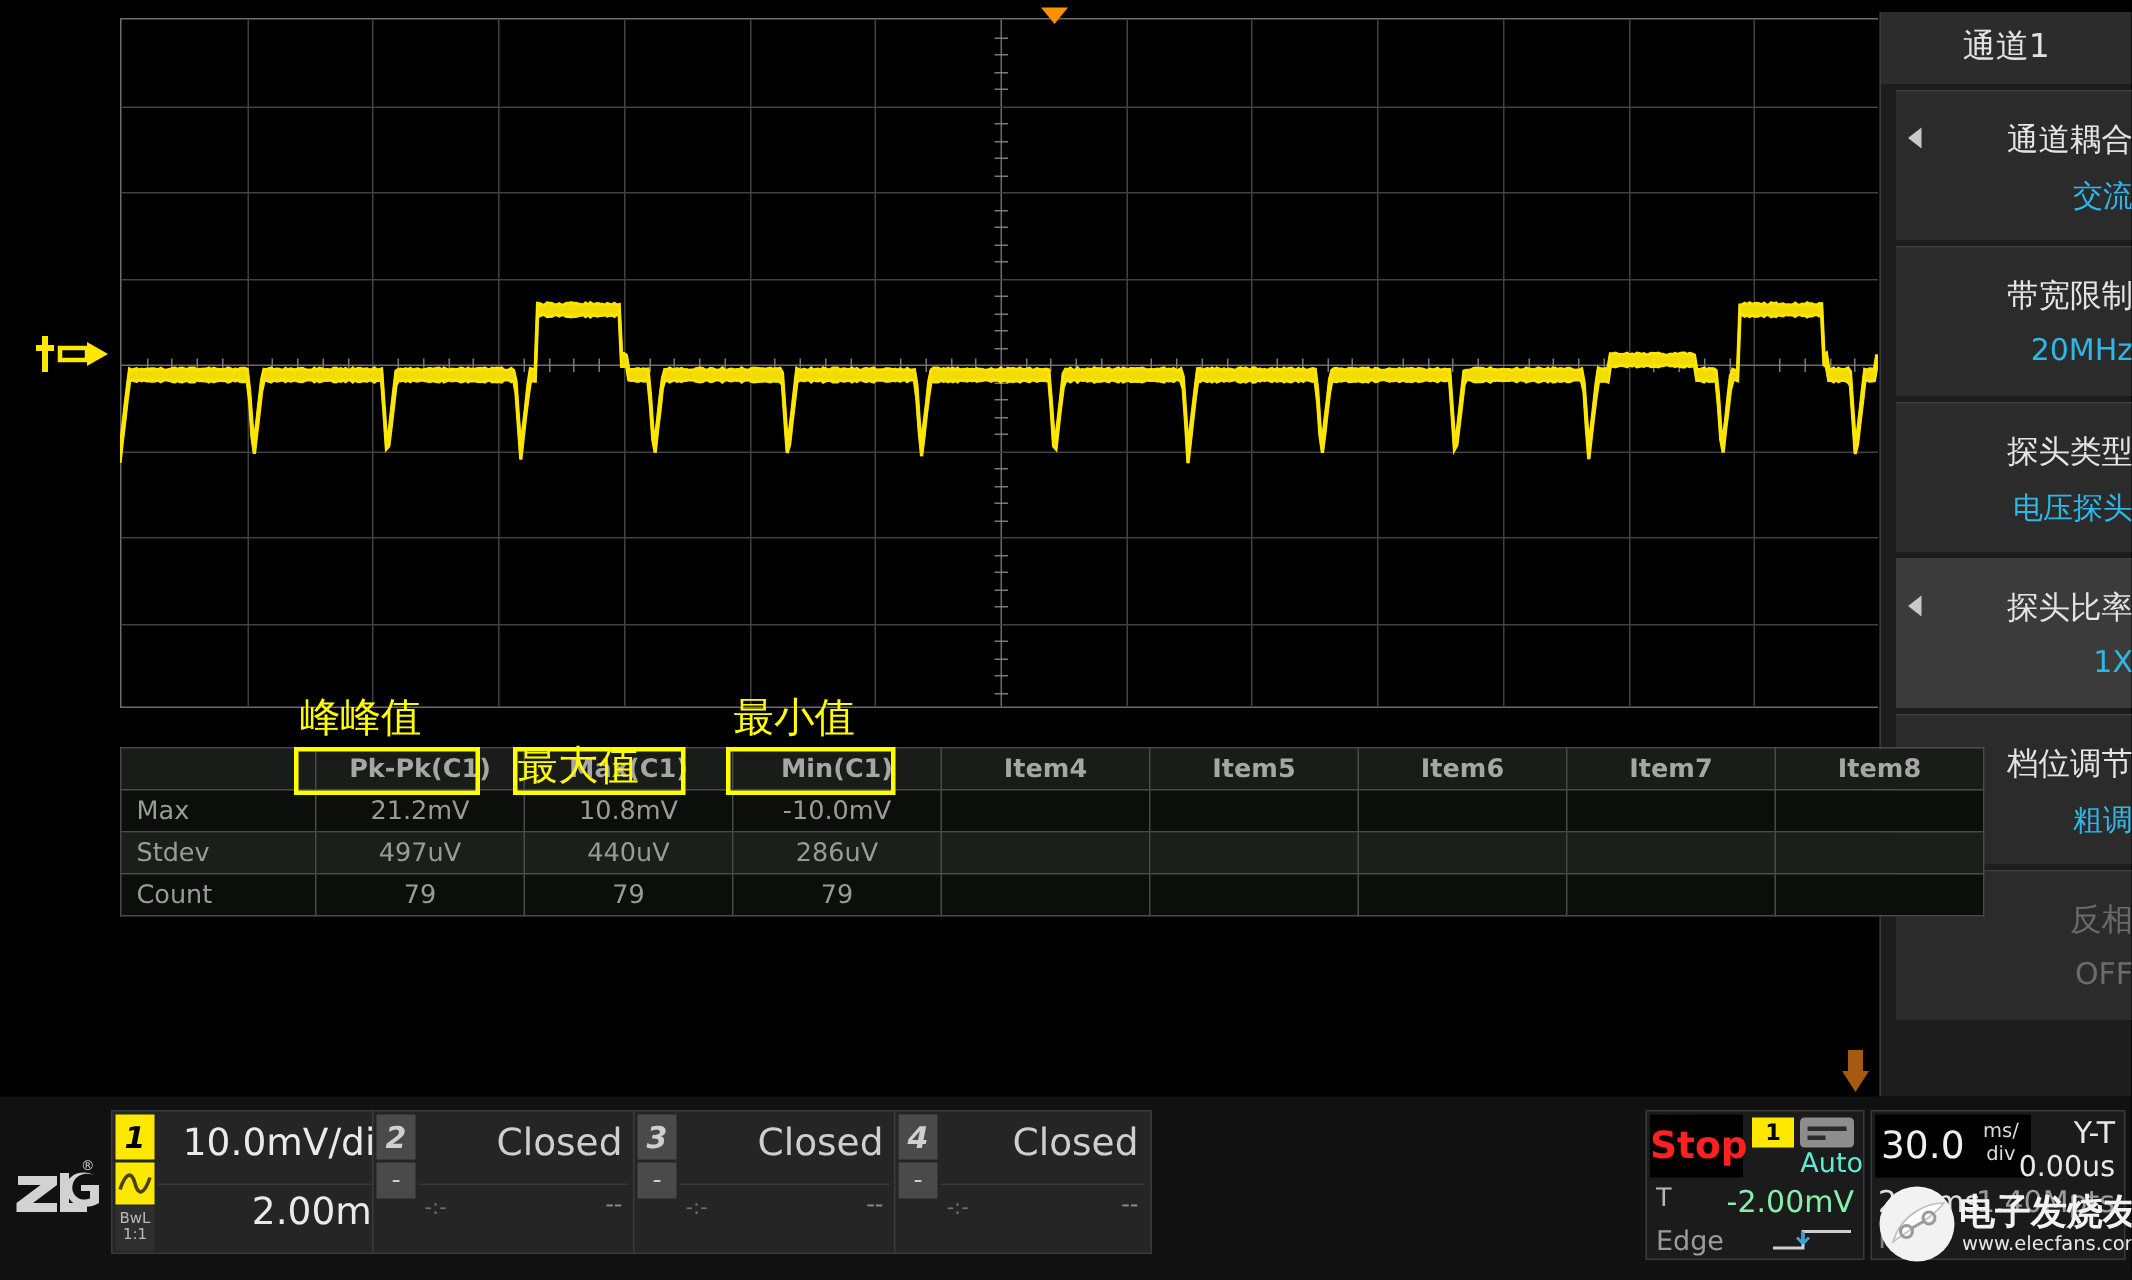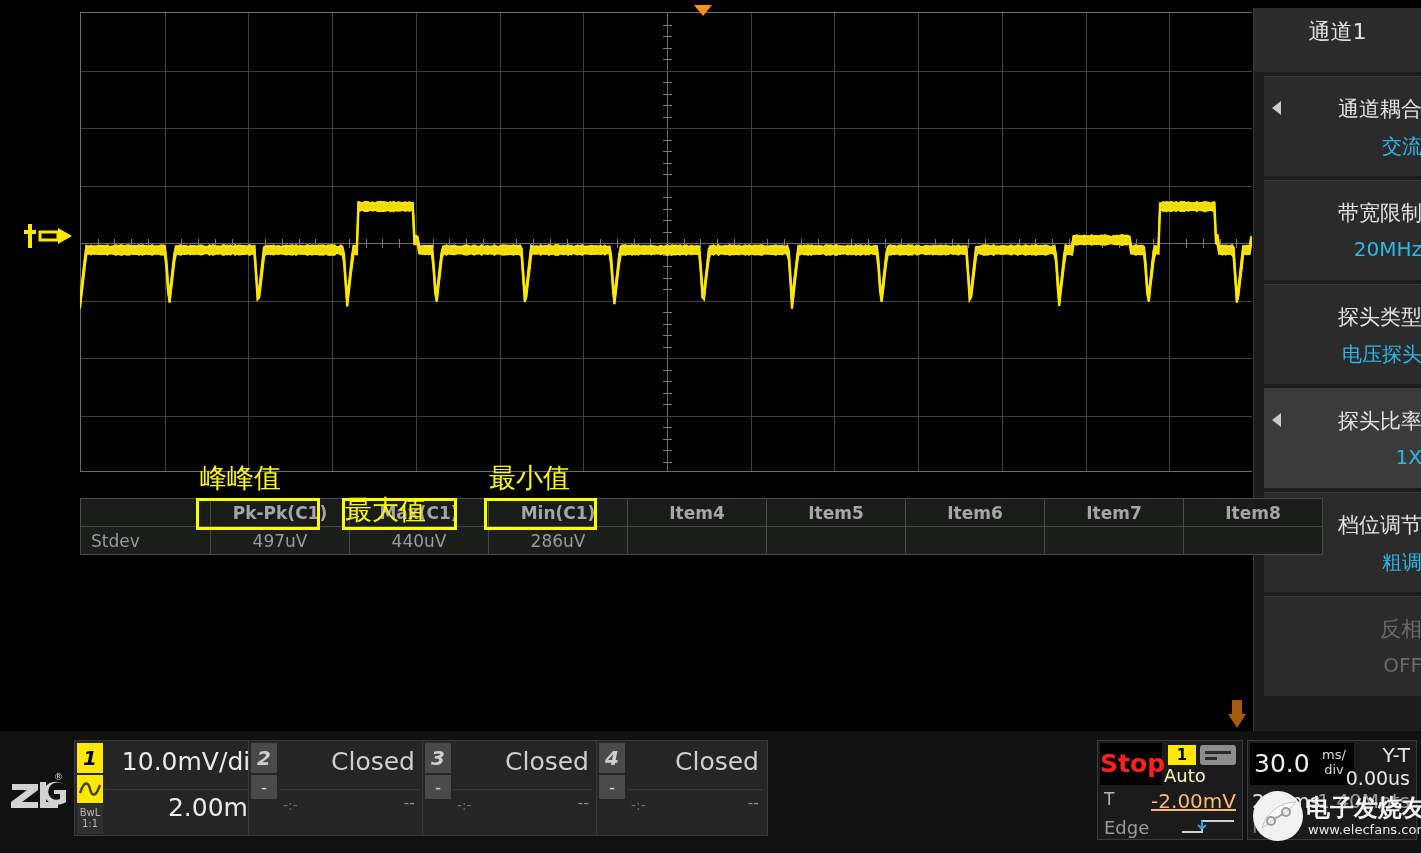--- a/index.html
+++ b/index.html
@@ -52,21 +52,21 @@
   table.meas td.empty { color:transparent; }
 
   
   .annbox { position:absolute; border:3px solid #ffff00; pointer-events:none; z-index:7; }
   .annlabel { position:absolute; color:#ffff00; font-size:27px; z-index:7;
      font-family:"DejaVu Sans","Liberation Sans",sans-serif; white-space:nowrap; }
 
   
   #side-menu { position:absolute; left:1253px; top:8px; width:168px; height:723px;
      background:#1d1d1d; border-left:1px solid #3a3a3a; }
-  #menu-title { height:64px; line-height:48px; text-align:center; color:#e2e2e2;
+  #menu-title { height:48px; line-height:48px; text-align:center; color:#e2e2e2;
      font-size:22px; background:#2c2c2c; }
   .menu-item { position:relative; margin:4px 0 0 10px; width:166px; height:100px;
      background:#2b2b2b; border-top:1px solid #3d3d3d; }
   .menu-item.selected { background:#3b3b3b; }
   .menu-item.disabled .mi-label { color:#6b6b6b; }
   .menu-item.disabled .mi-value { color:#6b6b6b; }
   .mi-label { position:absolute; right:8px; top:18px; font-size:21px; color:#e4e4e4; white-space:nowrap; }
   .mi-value { position:absolute; right:8px; top:56px; font-size:20px; color:#2eb8e8; white-space:nowrap; }
   .mi-arrow { position:absolute; left:8px; top:24px; width:0; height:0;
      border-top:7px solid transparent; border-bottom:7px solid transparent; border-right:9px solid #c9c9c9; }
@@ -95,24 +95,24 @@
   #trig-block { position:absolute; left:1097px; top:740px; width:146px; height:100px;
      background:#1b1b1b; border:1px solid #3a3a3a; }
   #stop-cell { position:absolute; left:2px; top:2px; width:62px; height:42px; background:#000;
      color:#ff2020; font-size:25px; text-align:center; line-height:42px; font-weight:bold; }
   #trig-src-badge { position:absolute; left:70px; top:4px; width:28px; height:20px;
      background:#ffe800; color:#000; font-size:15px; text-align:center; line-height:20px; font-weight:bold; }
   #trig-mode-icon { position:absolute; left:102px; top:4px; width:36px; height:20px;
      background:#8d8d8d; border-radius:3px; }
   #trig-mode-icon .l1 { position:absolute; left:5px; top:6px; width:26px; height:3px; background:#2b2b2b; }
   #trig-mode-icon .l2 { position:absolute; left:5px; top:12px; width:12px; height:3px; background:#2b2b2b; }
-  #trig-auto { position:absolute; left:66px; top:24px; width:78px; text-align:left;
-     font-size:18px; color:#fef9c3; }
+  #trig-auto { position:absolute; left:66px; top:24px; width:78px; text-align:right;
+     font-size:18px; color:#5eead4; }
   #trig-lvl-label { position:absolute; left:6px; top:48px; font-size:17px; color:#b5b5b5; }
-  #trig-lvl-value { position:absolute; right:6px; top:48px; font-size:20px; color:#fdba74;text-decoration:underline; }
+  #trig-lvl-value { position:absolute; right:6px; top:48px; font-size:20px; color:#86efac; }
   #trig-type { position:absolute; left:6px; top:76px; font-size:18px; color:#9b9b9b; }
   #trig-edge-icon { position:absolute; left:82px; top:76px; width:56px; height:18px; }
 
   #time-block { position:absolute; left:1247px; top:740px; width:170px; height:100px;
      background:#1b1b1b; border:1px solid #3a3a3a; }
   #tb-main { position:absolute; left:2px; top:2px; width:104px; height:42px; background:#000; }
   #tb-val { position:absolute; left:4px; top:6px; font-size:25px; color:#efefef; }
   #tb-unit { position:absolute; left:72px; top:4px; font-size:13px; color:#dcdcdc; line-height:15px; text-align:center; }
   #tb-mode { position:absolute; right:6px; top:2px; font-size:20px; color:#e8e8e8; }
   #tb-offset { position:absolute; right:6px; top:26px; font-size:19px; color:#e8e8e8; }
@@ -288,25 +288,47 @@
             <th>Max(C1)</th>
             <th>Min(C1)</th>
             <th>Item4</th>
             <th>Item5</th>
             <th>Item6</th>
             <th>Item7</th>
             <th>Item8</th>
           </tr>
         </thead>
         <tbody id="meas-body">
+            <tr class="even">
+              <td class="rowlab">Max</td>
+              <td>21.2mV</td>
+              <td>10.8mV</td>
+              <td>-10.0mV</td>
+              <td class="empty"></td>
+              <td class="empty"></td>
+              <td class="empty"></td>
+              <td class="empty"></td>
+              <td class="empty"></td>
+            </tr>
             <tr class="odd">
               <td class="rowlab">Stdev</td>
               <td>497uV</td>
               <td>440uV</td>
               <td>286uV</td>
+              <td class="empty"></td>
+              <td class="empty"></td>
+              <td class="empty"></td>
+              <td class="empty"></td>
+              <td class="empty"></td>
+            </tr>
+            <tr class="even">
+              <td class="rowlab">Count</td>
+              <td>79</td>
+              <td>79</td>
+              <td>79</td>
               <td class="empty"></td>
               <td class="empty"></td>
               <td class="empty"></td>
               <td class="empty"></td>
               <td class="empty"></td>
             </tr>
           </tbody>
       </table>
     </div>
 

